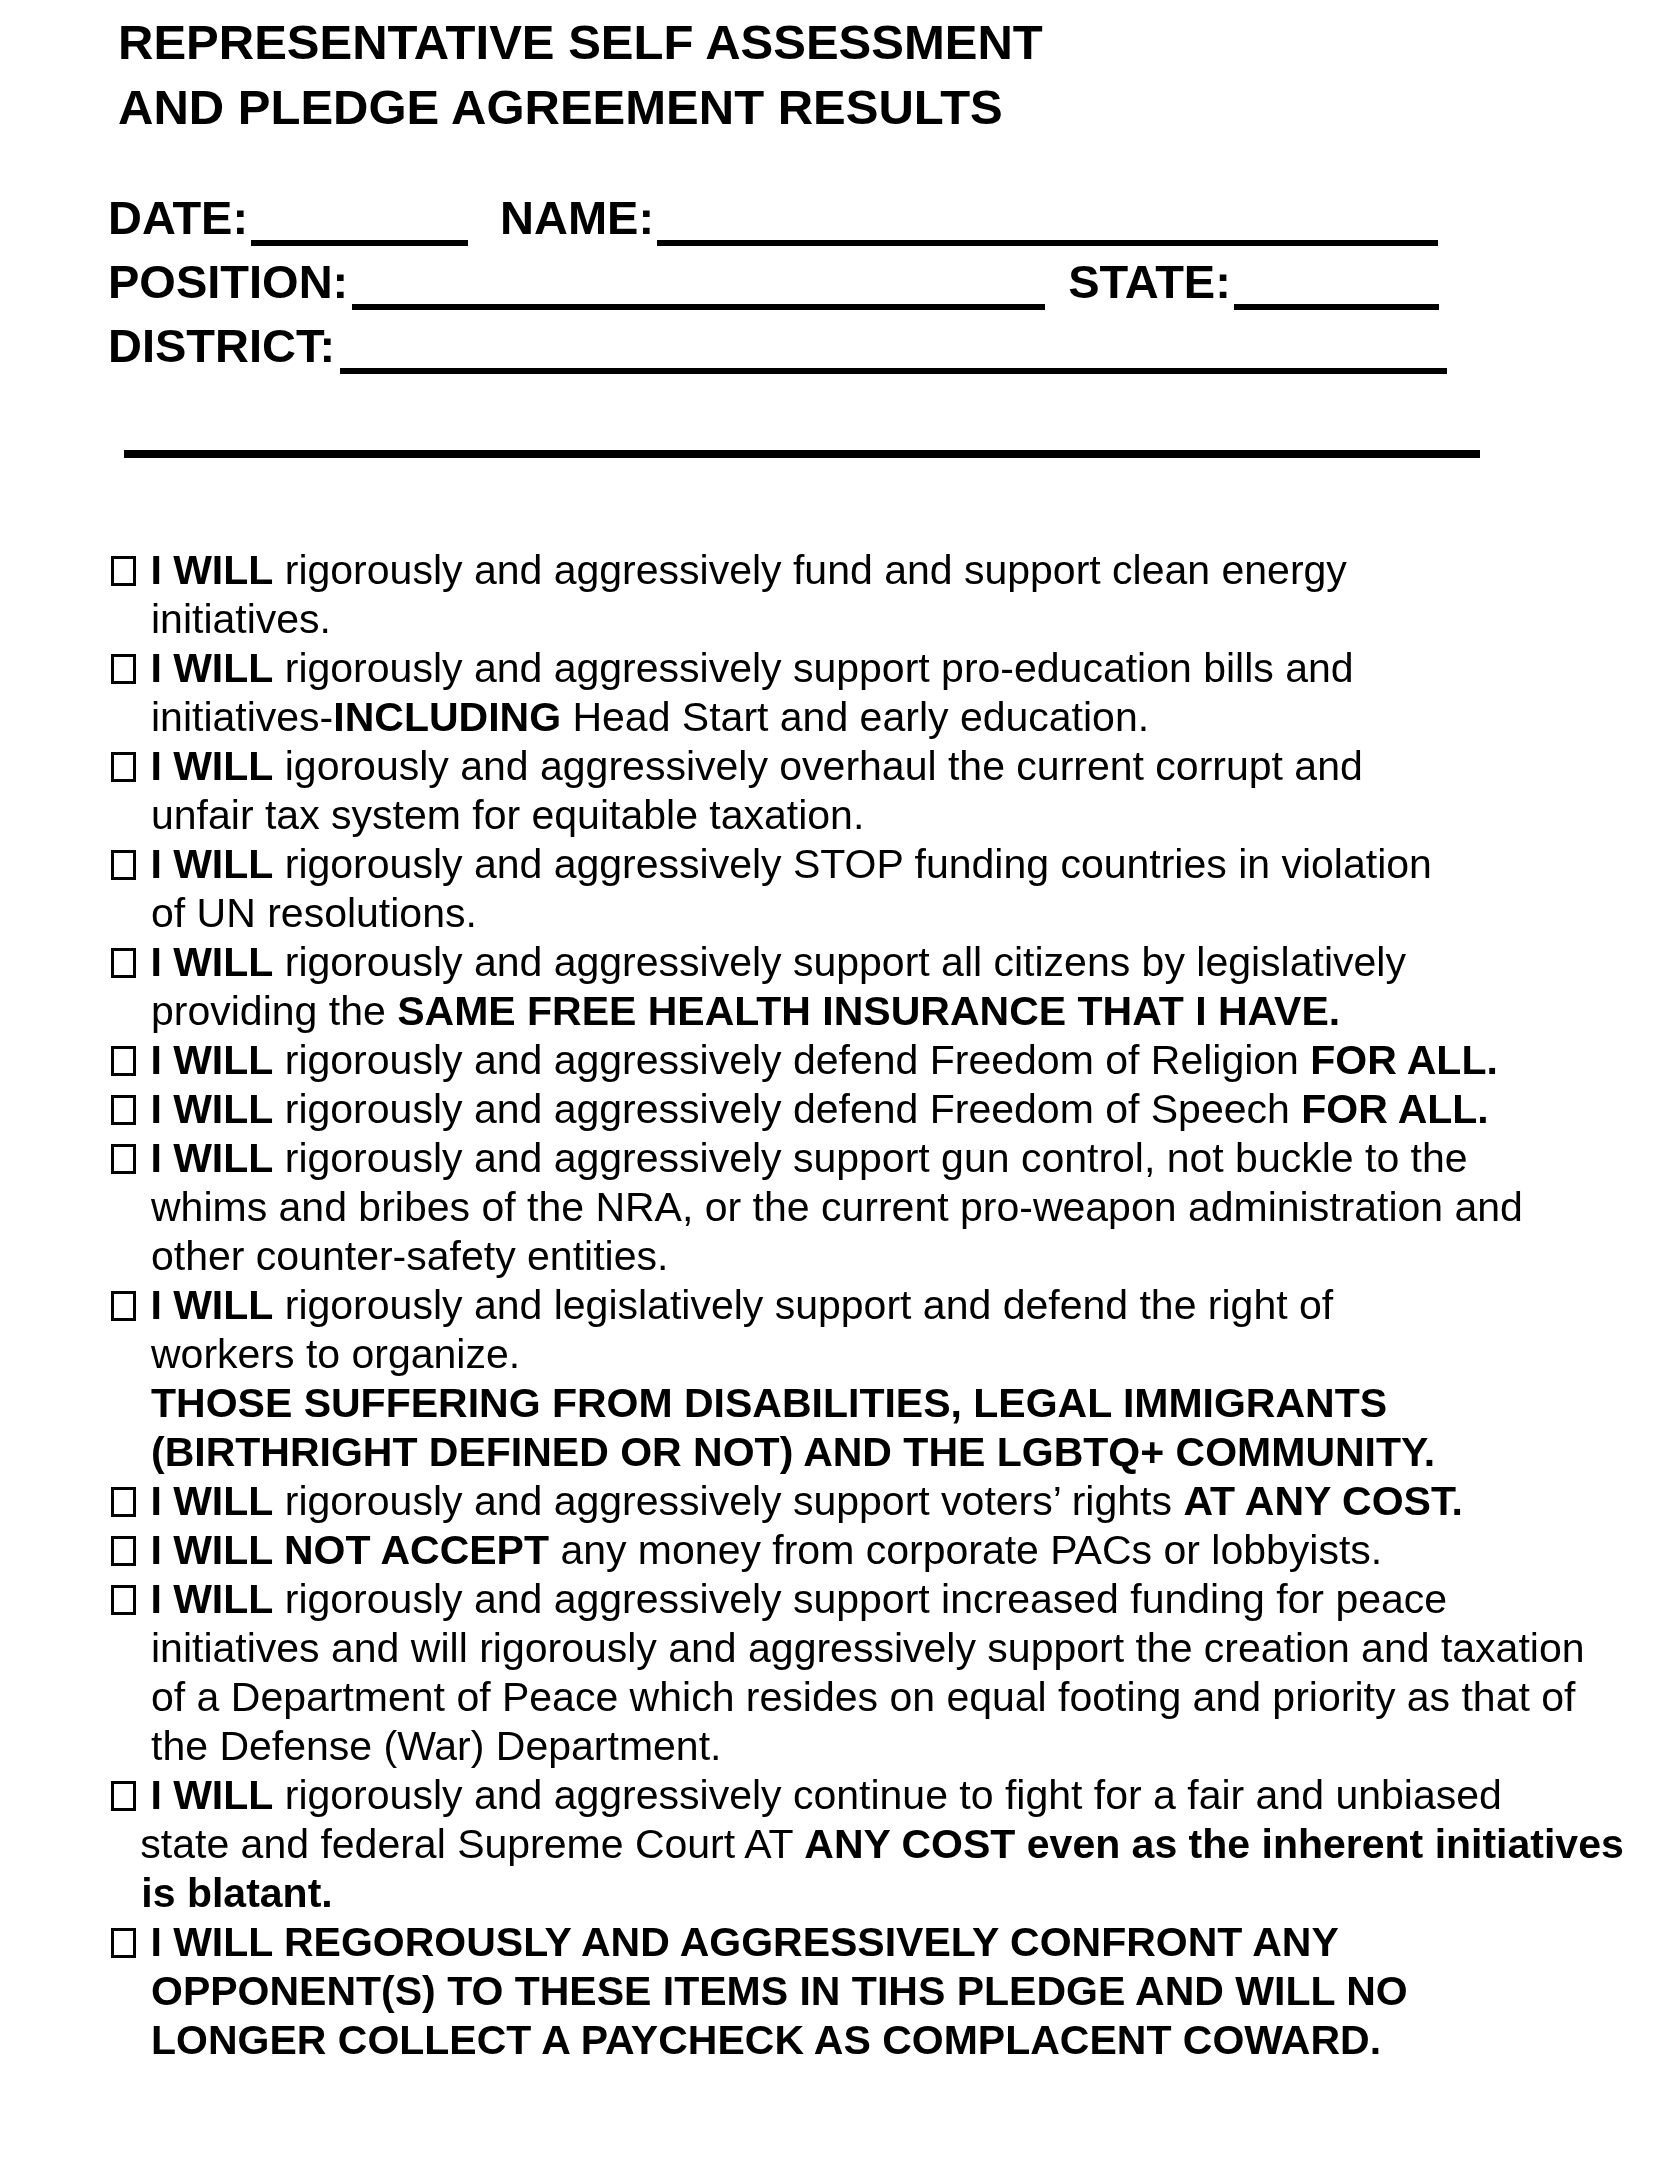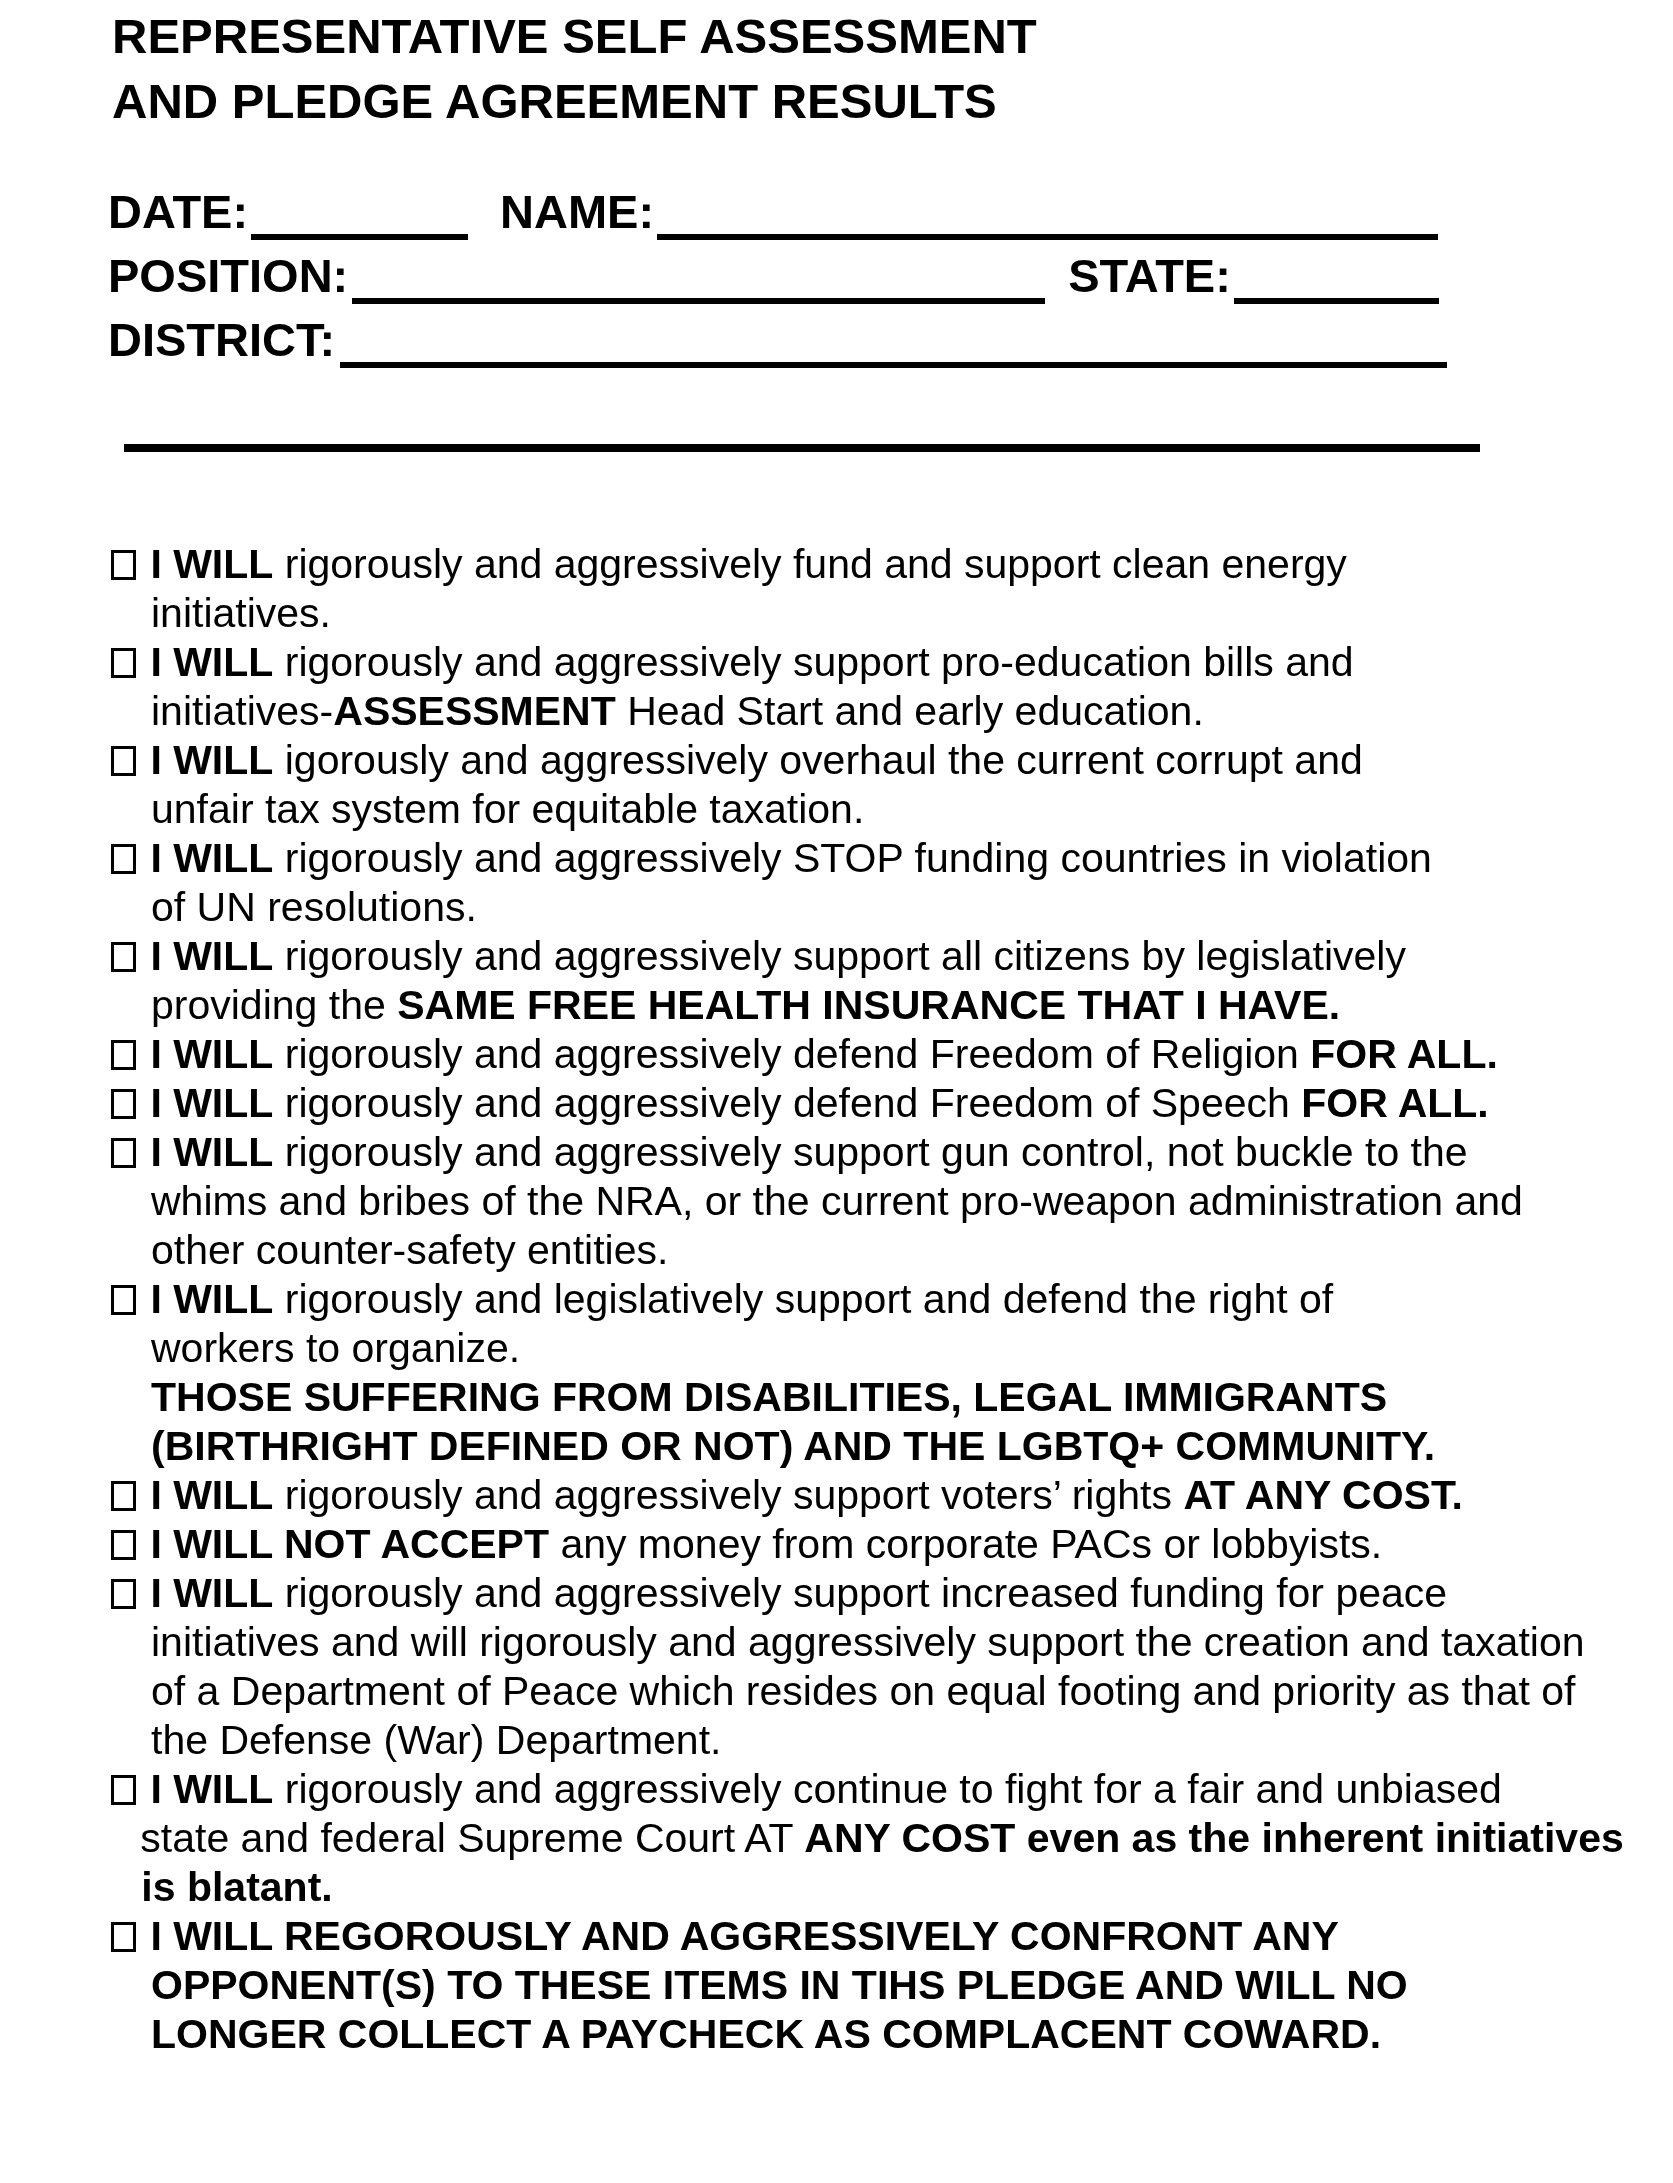--- a/index.html
+++ b/index.html
@@ -11,21 +11,21 @@
     background: #ffffff;
     color: #000000;
     font-family: "Liberation Sans", "DejaVu Sans", sans-serif;
     overflow: hidden;
     box-sizing: border-box;
     padding-left: 108px;
     padding-right: 44px;
   }
   
   .title {
-    margin: 4px;
+    margin: 10px;
     font-size: 49px;
     line-height: 65px;
     font-weight: 700;
     letter-spacing: 0;
     white-space: nowrap;
   }
   
   .fields {
     margin-top: 46px;
     font-size: 47px;
@@ -94,21 +94,21 @@
 
   <div class="divider"></div>
 
   <div class="pledge-list" id="pledge-list">
       <div class="pledge-item">
         <div class="line first"><span class="checkbox"></span><span class="run b">I WILL</span><span class="run"> rigorously and aggressively fund and support clean energy</span></div>
         <div class="line"><span class="run">initiatives.</span></div>
       </div>
       <div class="pledge-item">
         <div class="line first"><span class="checkbox"></span><span class="run b">I WILL</span><span class="run"> rigorously and aggressively support pro-education bills and</span></div>
-        <div class="line"><span class="run">initiatives-</span><span class="run b">ASSESSMENT</span><span class="run"> Head Start and early education.</span></div>
+        <div class="line"><span class="run">initiatives-</span><span class="run b">INCLUDING</span><span class="run"> Head Start and early education.</span></div>
       </div>
       <div class="pledge-item">
         <div class="line first"><span class="checkbox"></span><span class="run b">I WILL</span><span class="run"> igorously and aggressively overhaul the current corrupt and</span></div>
         <div class="line"><span class="run">unfair tax system for equitable taxation.</span></div>
       </div>
       <div class="pledge-item">
         <div class="line first"><span class="checkbox"></span><span class="run b">I WILL</span><span class="run"> rigorously and aggressively STOP funding countries in violation</span></div>
         <div class="line"><span class="run">of UN resolutions.</span></div>
       </div>
       <div class="pledge-item">

